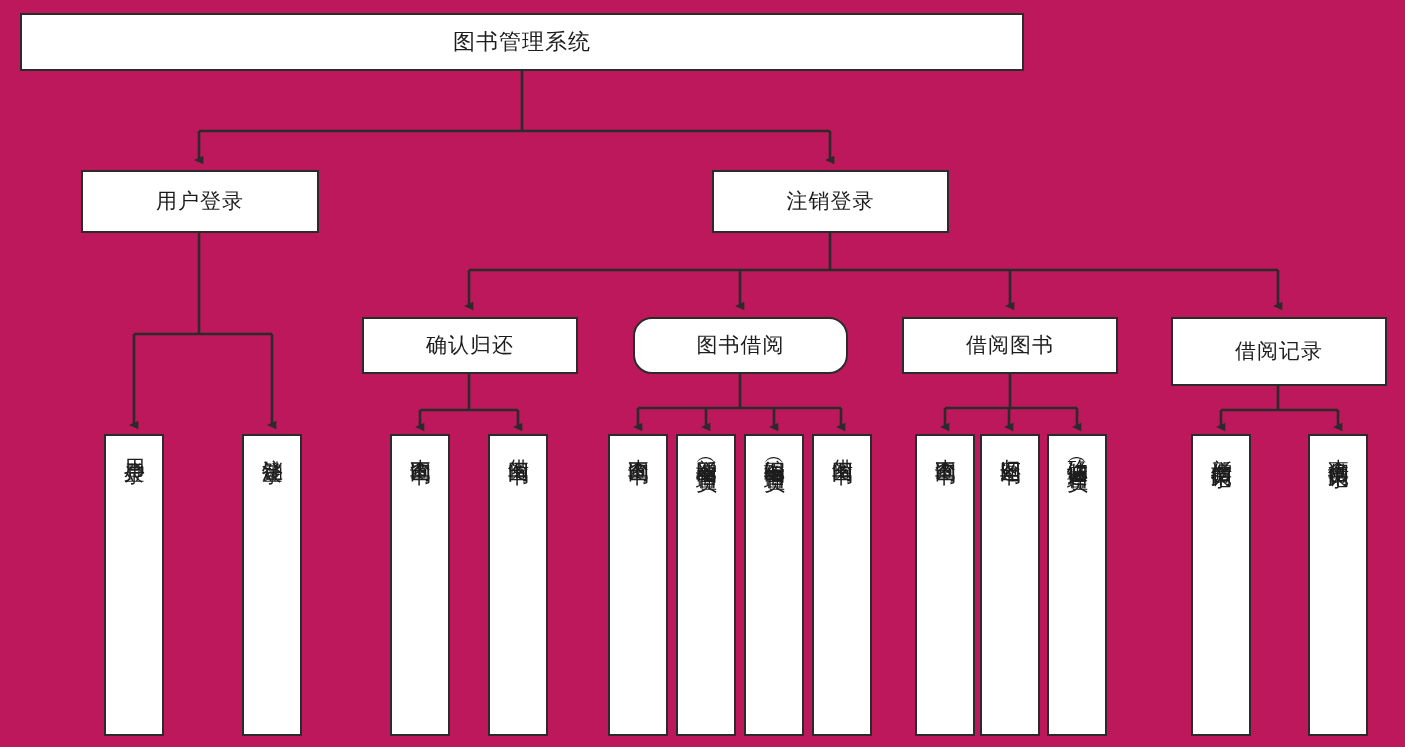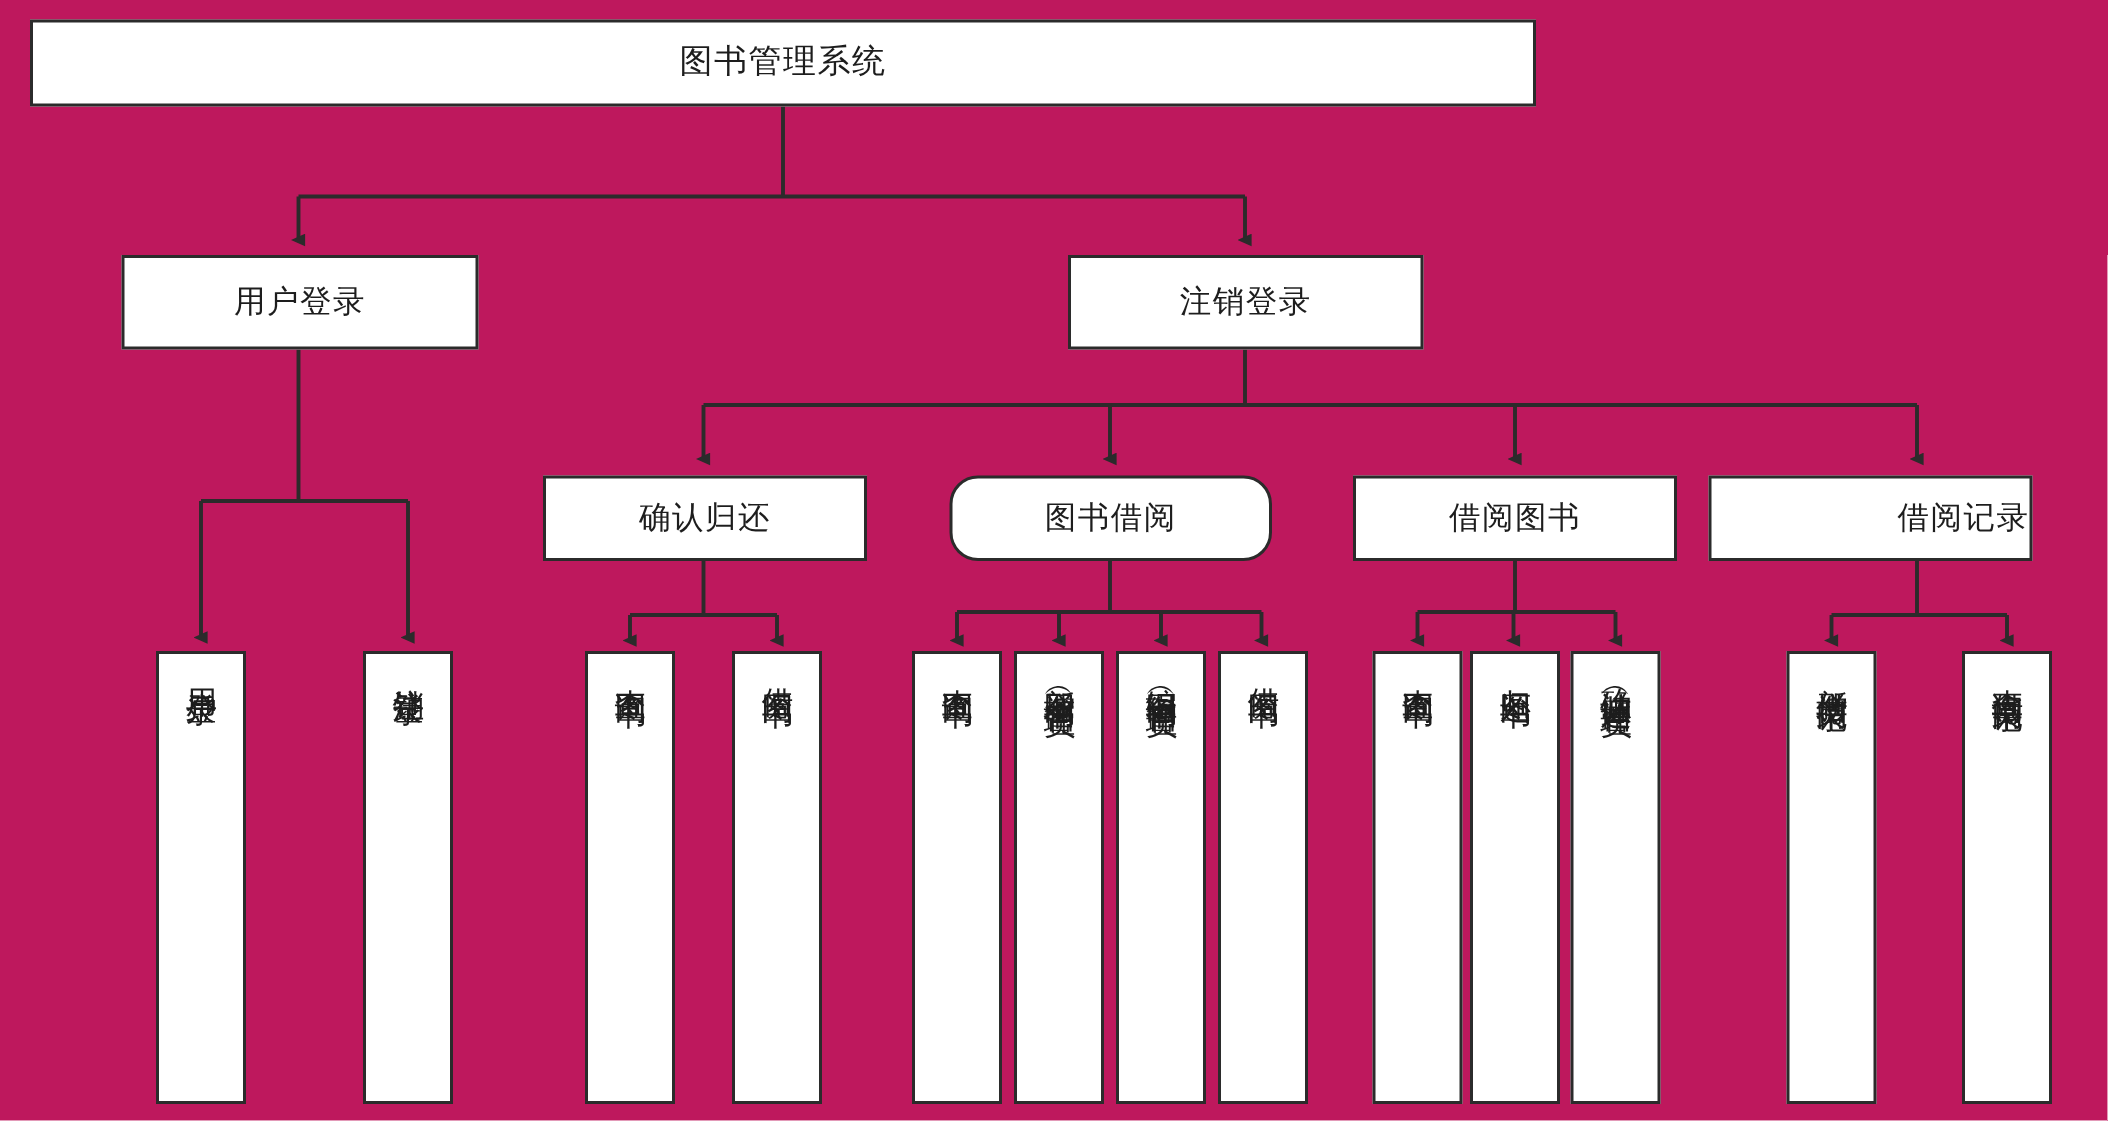--- a/index.html
+++ b/index.html
@@ -143,21 +143,21 @@
   </div>
 
   <div class="node horiz" style="left:633px; top:317px; width:215px; height:57px;border-radius:19px;">
     <span>图书借阅</span>
   </div>
 
   <div class="node horiz" style="left:902px; top:317px; width:216px; height:57px;">
     <span>借阅图书</span>
   </div>
 
-  <div class="node horiz" style="left:1139px; top:317px; width:216px; height:57px;justify-content:flex-end;">
+  <div class="node horiz" style="left:1171px; top:317px; width:216px; height:69px;">
     <span>借阅记录</span>
   </div>
 
   <div class="node vert" style="left:104px; top:434px; width:60px; height:302px;">
     <span class="vlabel">用户登录</span>
   </div>
   <div class="node vert" style="left:242px; top:434px; width:60px; height:302px;">
     <span class="vlabel">注销登录</span>
   </div>
 

